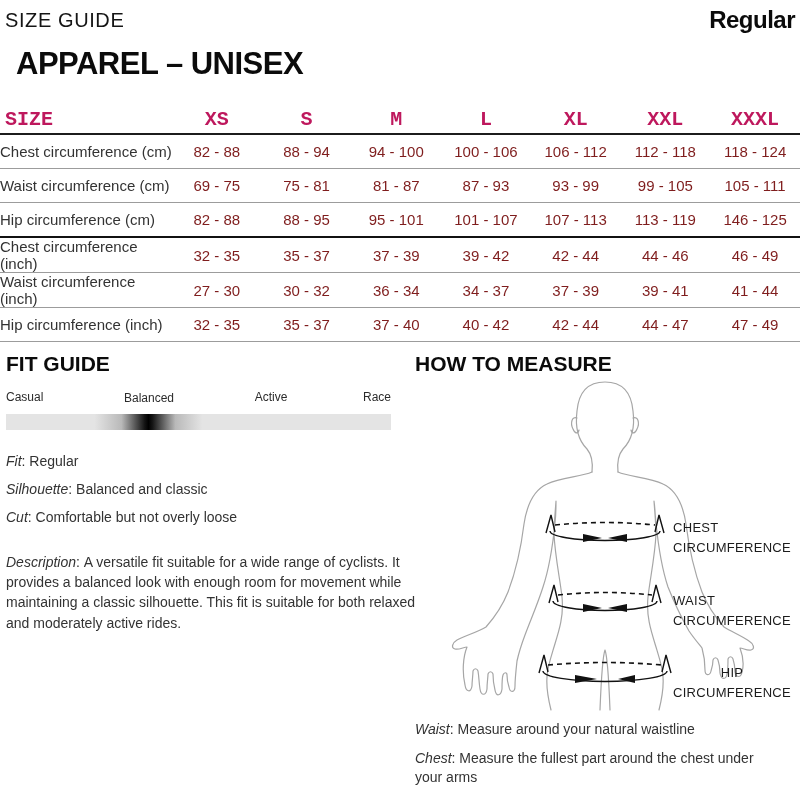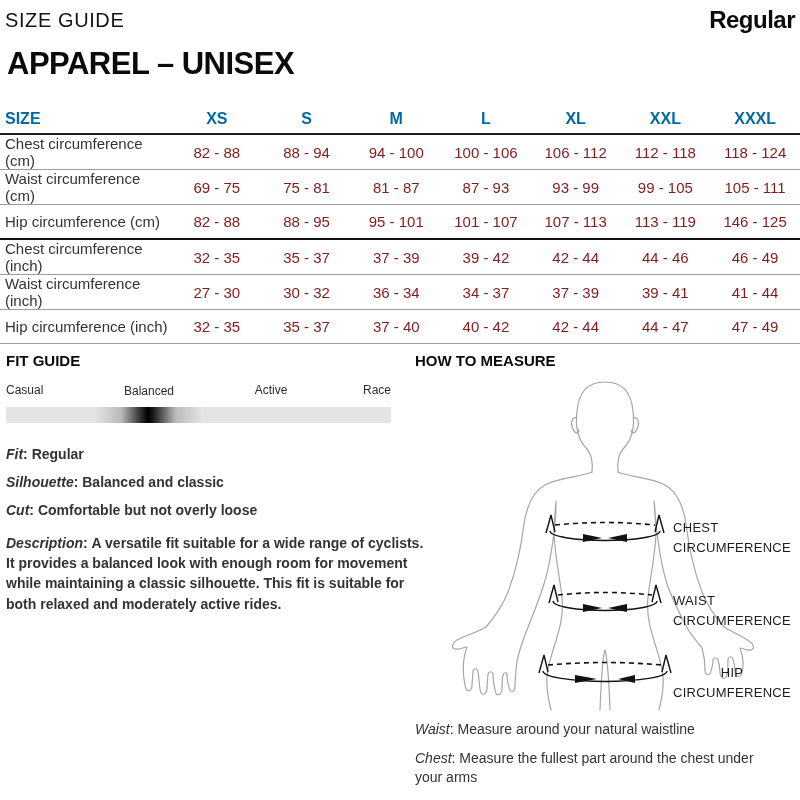--- a/index.html
+++ b/index.html
@@ -2,45 +2,45 @@
 <html><head>
 <meta charset="utf-8">
 <style>
   html,body{margin:0;padding:0;background:#fff;}
   .page{position:relative;width:800px;height:800px;background:#fff;overflow:hidden;
         font-family:"Liberation Sans","DejaVu Sans",sans-serif;color:#333;}
 
   
   .size-guide-label{position:absolute;left:5px;top:9px;font-size:20px;letter-spacing:.6px;color:#151515;}
   .brand{position:absolute;right:5px;top:6px;font-size:24px;font-weight:800;letter-spacing:-.5px;color:#0b0b0b;}
-  .page-title{position:absolute;left:7px;top:46px;font-size:31px;font-weight:800;letter-spacing:-.5px;color:#0b0b0b;}
+  .page-title{position:absolute;left:16px;top:46px;font-size:31px;font-weight:800;letter-spacing:-.5px;color:#0b0b0b;}
 
   
   table.size-table{position:absolute;left:0;top:105px;width:800px;border-collapse:collapse;table-layout:fixed;}
-  .size-table th{height:28px;font-size:16px;font-weight:700;color:#0369a1;text-align:center;
-                 border-bottom:2px solid #1c1c1c;padding:0;}
+  .size-table th{height:28px;font-size:20px;font-weight:700;color:#be185d;text-align:center;
+                 border-bottom:2px solid #1c1c1c;padding:0;font-family:Liberation Mono, monospace;}
   .size-table th.lbl{text-align:left;padding-left:5px;}
   .size-table td{height:33px;font-size:15px;color:#7f1d1d;text-align:center;
                  border-bottom:1px solid #9c9c9c;padding:0;}
-  .size-table td.lbl{text-align:left;padding-left:5px;color:#333;}
+  .size-table td.lbl{text-align:left;color:#333;}
   .size-table tr.group-end td{border-bottom:2.5px solid #111;}
 
   
   .fit-section{position:absolute;left:6px;top:352px;width:424px;}
-  .sec-title{font-size:15px;font-weight:800;color:#0b0b0b;margin:0 0 0 0;}
+  .sec-title{font-size:21px;font-weight:800;color:#0b0b0b;margin:0 0 0 0;}
   .scale-labels{position:relative;width:385px;height:18px;margin-top:14px;font-size:12px;color:#2b2b2b;}
   .scale-labels .s0{position:absolute;left:0;top:0;}
   .scale-labels .s1{position:absolute;left:143px;top:1px;transform:translateX(-50%);}
   .scale-labels .s2{position:absolute;left:265px;top:0;transform:translateX(-50%);}
   .scale-labels .s3{position:absolute;right:0;top:0;text-align:right;}
   .fit-bar{width:385px;height:16px;margin-top:6px;
     background:linear-gradient(90deg,#e4e4e4 0%,#e4e4e4 23%,#b9b9b9 30%,#141414 36%,#000 37%,#141414 38%,#b9b9b9 44%,#e4e4e4 51%,#e4e4e4 100%);}
   .fit-details{margin-top:22px;font-size:14px;color:#333;}
-  .fit-details .row{margin-bottom:9px;line-height:1.35;font-weight:bold;}
-  .fit-details .desc{line-height:1.45;width:424px;margin-top:13px;}
+  .fit-details .row{margin-bottom:9px;line-height:1.35;}
+  .fit-details .desc{line-height:1.45;width:424px;margin-top:25px;}
   .ilabel{font-style:italic;}
   .ilabel::after{content:":\00a0";font-style:normal;}
 
   
   .measure-section{position:absolute;left:415px;top:352px;width:385px;height:448px;}
   .figure-wrap{position:absolute;left:0;top:21px;width:385px;height:340px;}
   .figure-wrap svg{position:absolute;left:0;top:0;}
   .anno{position:absolute;left:258px;font-size:13px;line-height:1.5;letter-spacing:.3px;color:#1c1c1c;}
   .anno.a0{top:145px;} .anno.a1{top:218px;} .anno.a2{top:290px;text-align:center;}
   .instructions{position:absolute;left:0;top:368px;width:358px;font-size:14px;color:#333;}

